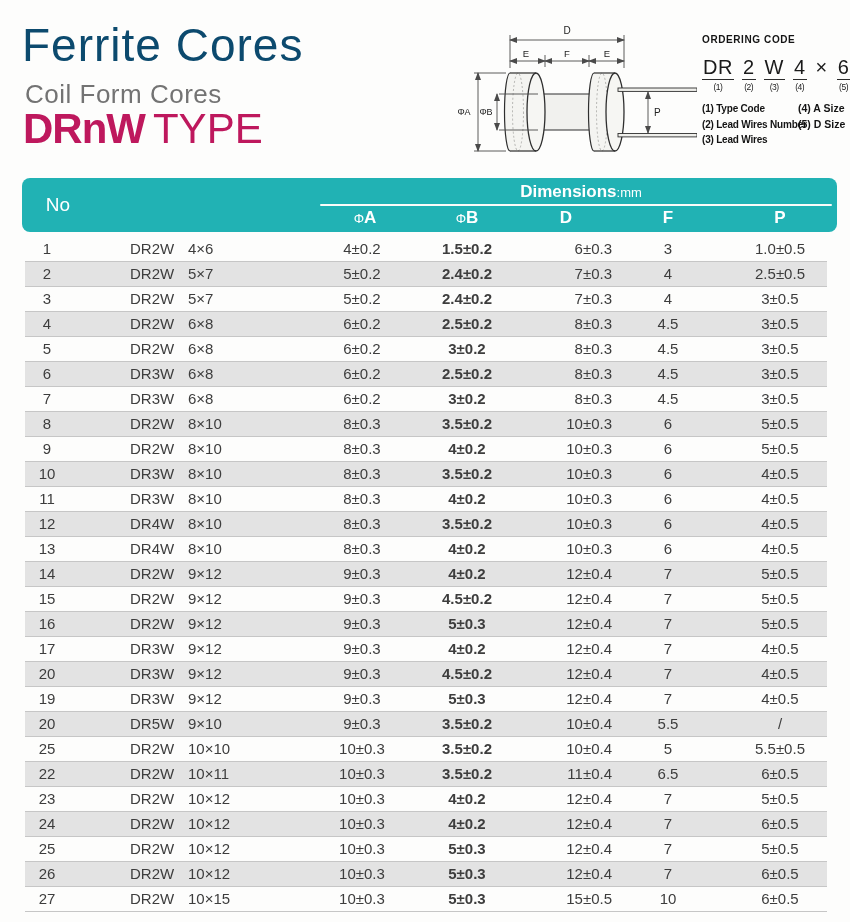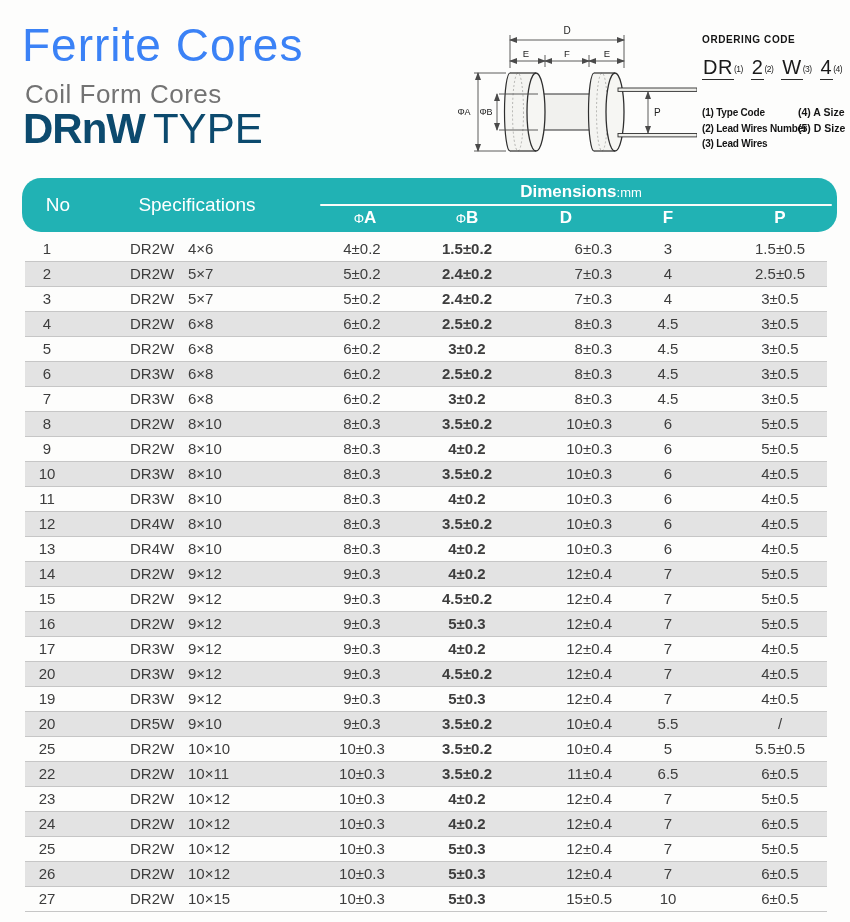--- a/index.html
+++ b/index.html
@@ -2,47 +2,47 @@
 <html><head>
 <meta charset="utf-8">
 <style>
   html,body{margin:0;padding:0;}
   body{
     width:850px;height:922px;position:relative;overflow:hidden;
     background:#fdfdfc;font-family:"Liberation Sans", sans-serif;
     -webkit-font-smoothing:antialiased;
   }
   
-  .pg-title{position:absolute;left:22px;top:18px;font-size:46px;color:#3b82f6;letter-spacing:1px;}
+  .pg-title{position:absolute;left:22px;top:18px;font-size:46px;color:#0c4a6e;letter-spacing:1px;}
   .pg-subtitle{position:absolute;left:25px;top:79px;font-size:26px;color:#737373;letter-spacing:.5px;}
-  .pg-typeline{position:absolute;left:23px;top:105px;font-size:42px;color:#0c4a6e;letter-spacing:0;}
+  .pg-typeline{position:absolute;left:23px;top:105px;font-size:42px;color:#be185d;letter-spacing:0;}
   .pg-typeline .series{font-weight:bold;letter-spacing:-1px;}
   .pg-typeline .suffix{font-weight:normal;margin-left:8px;}
 
   
   .diagram{position:absolute;left:452px;top:18px;}
   .diagram text{font-family:"Liberation Sans",sans-serif;fill:#222;}
 
   
   .ordering{position:absolute;left:702px;top:34px;width:146px;color:#141414;}
   .oc-title{font-size:10px;font-weight:bold;letter-spacing:.6px;white-space:nowrap;}
   .oc-code{display:flex;gap:8px;margin-top:11px;align-items:flex-start;}
-  .oc-item{display:flex;flex-direction:row;align-items:center;}
+  .oc-item{display:flex;flex-direction:column;align-items:center;}
   .oc-char{font-size:20px;line-height:22px;letter-spacing:.5px;color:#1a1a1a;
            border-bottom:1.5px solid #2a2a2a;padding:0 1px 1px;}
   .oc-char.no-underline{border-bottom-color:transparent;}
   .oc-num{font-size:8.5px;margin-top:2px;color:#222;letter-spacing:-.5px;}
-  .oc-legend{margin-top:25px;}
+  .oc-legend{margin-top:9px;}
   .oc-lrow{display:flex;line-height:15.5px;}
   .oc-left{width:96px;font-size:10px;font-weight:bold;white-space:nowrap;letter-spacing:-.2px;}
   .oc-right{font-size:10.5px;font-weight:bold;white-space:nowrap;}
 
   
   .tblwrap{position:absolute;left:22px;top:178px;width:815px;}
-  .thead{position:absolute;left:0;top:0;width:815px;height:54px;background:#21b2b4;border-radius:19px;color:#fff;}
+  .thead{position:absolute;left:0;top:0;width:815px;height:54px;background:#21b2b4;border-radius:8px;color:#fff;}
   .h-no{position:absolute;left:6px;width:60px;top:0;height:54px;line-height:54px;text-align:center;font-size:19px;}
   .h-spec{position:absolute;left:90px;width:170px;top:0;height:54px;line-height:54px;text-align:center;font-size:19px;}
   .h-dims{position:absolute;left:298px;width:510px;top:1px;height:25px;line-height:25px;text-align:center;}
   .h-dims .g{font-size:17px;font-weight:bold;margin-left:12px;}
   .h-dims .u{font-size:13px;font-weight:normal;}
   .h-underline{position:absolute;left:298px;width:512px;top:26px;height:2px;background:#fbfbf9;border-radius:1px;}
   .subrow{position:absolute;left:0;top:27px;width:815px;height:26px;}
   .sub{position:absolute;top:0;height:26px;line-height:25px;width:80px;text-align:center;}
   .sub .phi{font-size:13px;}
   .sub .ltr{font-size:17px;font-weight:bold;}
@@ -193,21 +193,20 @@
         <span class="oc-left">(3) Lead Wires</span>
         <span class="oc-right"></span>
       </div>
     </div>
 </div>
 
 <div class="tblwrap">
 
   <div class="thead">
     <div class="h-no">No</div>
-    <div class="h-spec">Specifications</div>
     <div class="h-dims">
       <span class="g">Dimensions</span><span class="u">:mm</span>
     </div>
     <div class="h-underline"></div>
 
     <div class="subrow">
 
     <div class="sub">
           <span class="phi">Φ</span><span class="ltr">A</span>
         </div>
@@ -229,21 +228,21 @@
   <div class="t-rows">
 
   <div class="t-row">
         <span class="c-no">1</span>
         <span class="c-type">DR2W</span>
         <span class="c-size">4×6</span>
         <span class="c-a">4±0.2</span>
         <span class="c-b">1.5±0.2</span>
         <span class="c-d">6±0.3</span>
         <span class="c-f">3</span>
-        <span class="c-p">1.5±0.5</span>
+        <span class="c-p">1.0±0.5</span>
       </div>
       <div class="t-row">
         <span class="c-no">2</span>
         <span class="c-type">DR2W</span>
         <span class="c-size">5×7</span>
         <span class="c-a">5±0.2</span>
         <span class="c-b">2.4±0.2</span>
         <span class="c-d">7±0.3</span>
         <span class="c-f">4</span>
         <span class="c-p">2.5±0.5</span>

